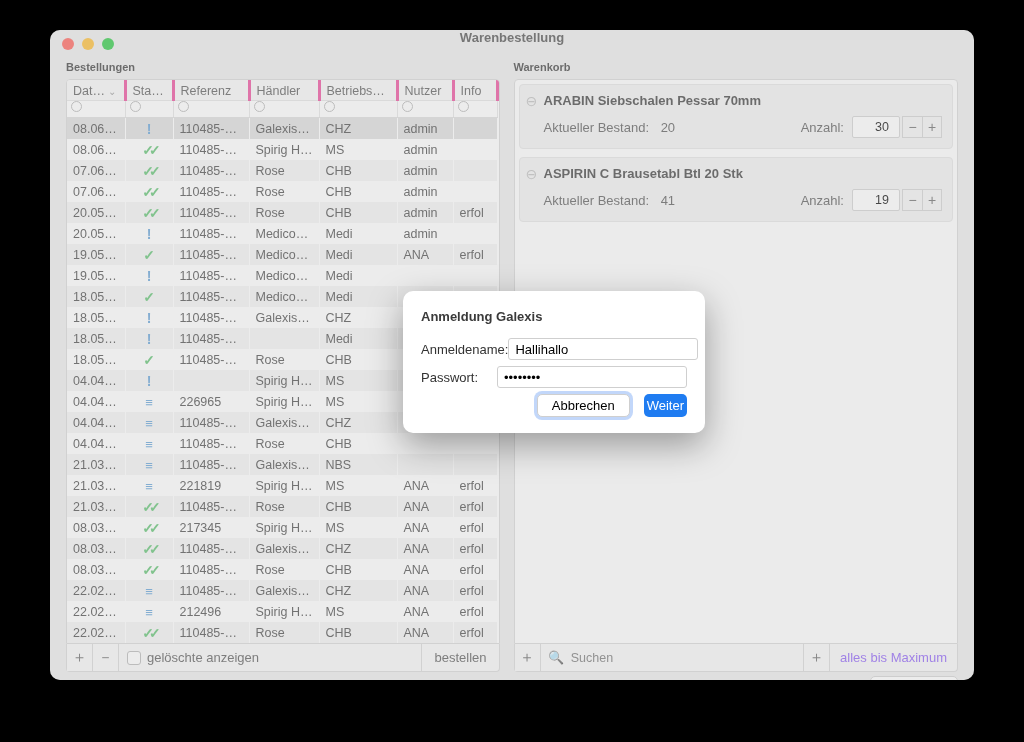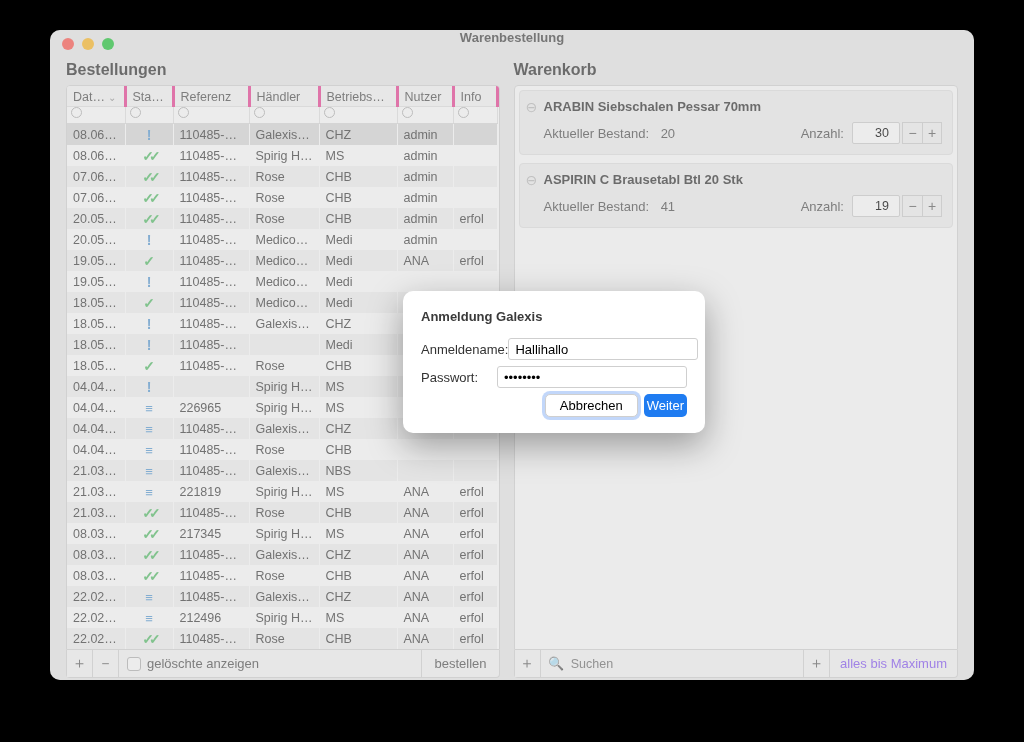--- a/index.html
+++ b/index.html
@@ -41,21 +41,21 @@
   .traffic span {
     width: 12px; height: 12px; border-radius: 50%;
     display: inline-block;
   }
   .tclose { background:#ff5f57; } .tmin{background:#febc2e;} .tmax{background:#28c840;}
   .body {
     flex:1; display:flex; gap:14px; padding: 16px 16px 4px 16px;
   }
   .panel-left { flex: 0 0 430px; display:flex; flex-direction:column;}
   .panel-right { flex:1; display:flex; flex-direction:column;}
-  .panel-title { font-weight:600; font-size:16px; margin-bottom:6px; color:#3a3a3a;}
+  .panel-title { font-weight:600; font-size:11px; margin-bottom:6px; color:#3a3a3a;}
   .table-wrap {
     border:1px solid #d6d6d6; background:#fff; border-radius:4px 4px 0 0;
     flex:1; overflow:hidden; display:flex; flex-direction:column;
   }
   table { width:100%; border-collapse:collapse; font-size:12.5px; table-layout:fixed;}
   thead th {
     background:#f7f7f7; text-align:left; font-weight:500; color:#555;
     padding:4px 6px 2px 6px; border-right:3px solid #ec4899; border-bottom:1px solid #e4e4e4;
     white-space:nowrap; overflow:hidden; text-overflow:ellipsis;
   }
@@ -139,21 +139,21 @@
     background:#fff; border-radius:10px; box-shadow:0 12px 35px rgba(0,0,0,.35);
     padding:18px 18px 16px 18px;
   }
   .dialog h3{ font-size:13px; font-weight:700; margin-bottom:14px;}
   .form-row{ display:flex; align-items:center; margin-bottom:6px;}
   .form-row label{ width:106px; font-size:13px; color:#333;}
   .form-row input{
     flex:1; height:22px; border:1px solid #cfcfcf; border-radius:3px; padding:0 6px; font-size:13px;
   }
   .chk-row{ display:flex; align-items:center; gap:8px; margin:6px 0 14px 0; font-size:13px;}
-  .dlg-buttons{ display:flex; justify-content:flex-end; gap:6px;}
+  .dlg-buttons{ display:flex; justify-content:flex-end; gap:14px;}
   .btn-default{
     background:#fff; border:1px solid #cfcfcf; border-radius:5px; padding:3px 14px; font-size:13px;
     box-shadow:0 0 0 3px rgba(80,140,240,.35);
   }
   .btn-primary{
     background:#1f7cf1; color:#fff; border:none; border-radius:5px; padding:4px 3px; font-size:13px;
   }
 </style>
 </head>
 <body>

